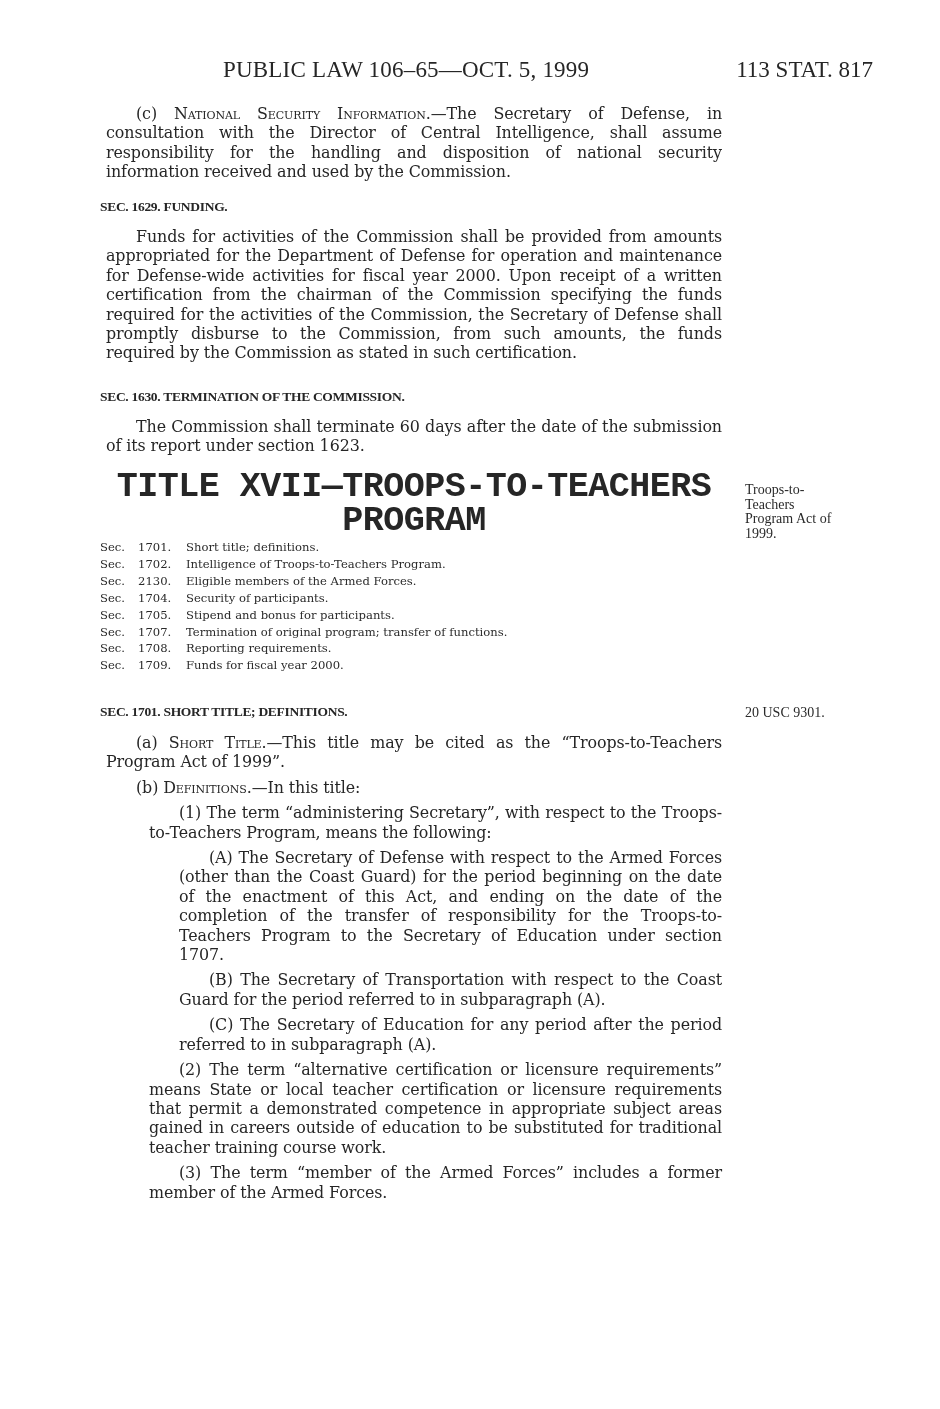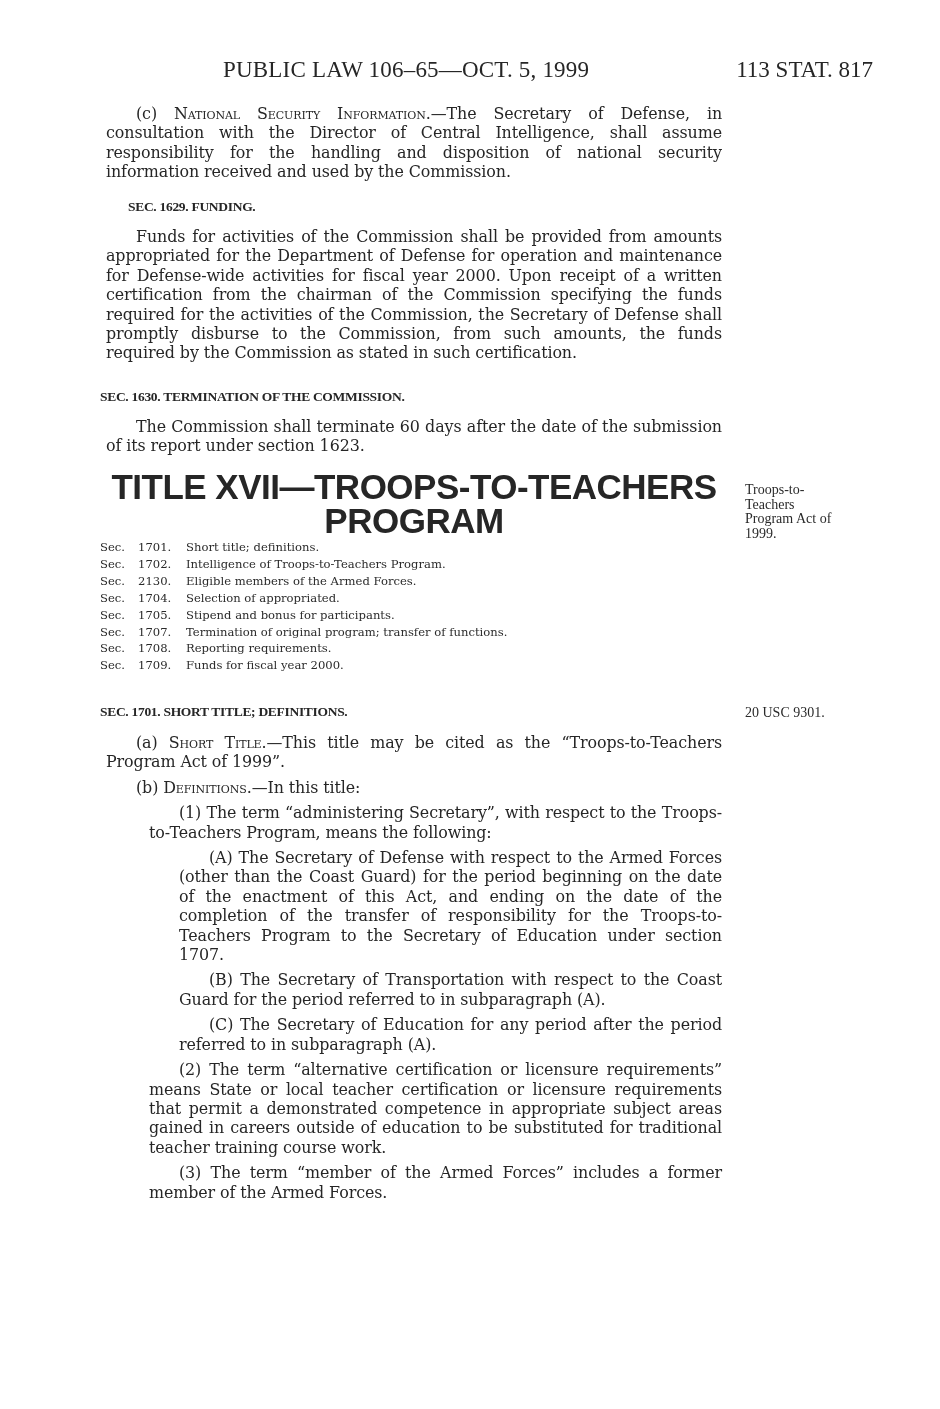--- a/index.html
+++ b/index.html
@@ -22,21 +22,21 @@
   }
   .cond { font-family: "Liberation Serif", serif; font-size: 18.5px; line-height: 19.4px; letter-spacing: -0.1px; }
   .sc { font-variant: small-caps; }
   .ind1 { text-indent: 30px; }
   .sechead {
     font-family: "Liberation Serif", serif; font-weight: bold; font-size: 13.5px;
     letter-spacing: -0.3px; color: #262626; margin: 0;
   }
   .title {
     position: absolute; left: 90px; width: 628px; top: 470px; text-align: center;
-    font-family: Liberation Sans, sans-serif; font-weight: bold; font-size: 35px;
+    font-family: Liberation Mono, monospace; font-weight: bold; font-size: 35px;
     line-height: 34px; letter-spacing: -0.5px; color: #262626;
   }
   .toc { position: absolute; left: 90px; top: 539px; width: 560px; }
   .toc-row {
     font-family: "DejaVu Serif", serif; font-size: 11.6px; line-height: 16.9px; white-space: nowrap; color: #2a2a2a;
   }
   .toc-row .sec { display: inline-block; width: 38px; }
   .toc-row .num { display: inline-block; width: 48px; }
   .margin-note {
     position: absolute; left: 735px; font-family: "Liberation Serif", serif;
@@ -52,21 +52,21 @@
     <span class="left">PUBLIC LAW 106–65—OCT. 5, 1999</span>
     <span class="right">113 STAT. 817</span>
   </div>
 
   <div class="body-col" style="top:98px;">
     <p class="txt ind1">
       <span>(c) </span><span class="sc">National Security Information</span><span>.—The Secretary of Defense, in consultation with the Director of Central Intelligence, shall assume responsibility for the handling and disposition of national security information received and used by the Commission.</span>
     </p>
   </div>
 
-  <div class="body-col" style="top:199px;margin-left:28px;">
+  <div class="body-col" style="top:199px;">
     <p class="sechead">SEC. 1629. FUNDING.</p>
   </div>
   <div class="body-col" style="top:221px;">
     <p class="txt ind1">Funds for activities of the Commission shall be provided from amounts appropriated for the Department of Defense for operation and maintenance for Defense-wide activities for fiscal year 2000. Upon receipt of a written certification from the chairman of the Commission specifying the funds required for the activities of the Commission, the Secretary of Defense shall promptly disburse to the Commission, from such amounts, the funds required by the Commission as stated in such certification.</p>
   </div>
 
   <div class="body-col" style="top:389px;">
     <p class="sechead">SEC. 1630. TERMINATION OF THE COMMISSION.</p>
   </div>
   <div class="body-col" style="top:411px;">
@@ -82,21 +82,21 @@
     <div>Troops-to-</div>
     <div>Teachers</div>
     <div>Program Act of</div>
     <div>1999.</div>
   </div>
 
   <div class="toc">
     <div class="toc-row"><span class="sec">Sec.</span><span class="num">1701.</span><span>Short title; definitions.</span></div>
     <div class="toc-row"><span class="sec">Sec.</span><span class="num">1702.</span><span>Intelligence of Troops-to-Teachers Program.</span></div>
     <div class="toc-row"><span class="sec">Sec.</span><span class="num">2130.</span><span>Eligible members of the Armed Forces.</span></div>
-    <div class="toc-row"><span class="sec">Sec.</span><span class="num">1704.</span><span>Selection of appropriated.</span></div>
+    <div class="toc-row"><span class="sec">Sec.</span><span class="num">1704.</span><span>Security of participants.</span></div>
     <div class="toc-row"><span class="sec">Sec.</span><span class="num">1705.</span><span>Stipend and bonus for participants.</span></div>
     <div class="toc-row"><span class="sec">Sec.</span><span class="num">1707.</span><span>Termination of original program; transfer of functions.</span></div>
     <div class="toc-row"><span class="sec">Sec.</span><span class="num">1708.</span><span>Reporting requirements.</span></div>
     <div class="toc-row"><span class="sec">Sec.</span><span class="num">1709.</span><span>Funds for fiscal year 2000.</span></div>
   </div>
 
   <div class="body-col" style="top:704px;">
     <p class="sechead">SEC. 1701. SHORT TITLE; DEFINITIONS.</p>
   </div>
   <div class="margin-note" style="top:706px;">20 USC 9301.</div>

